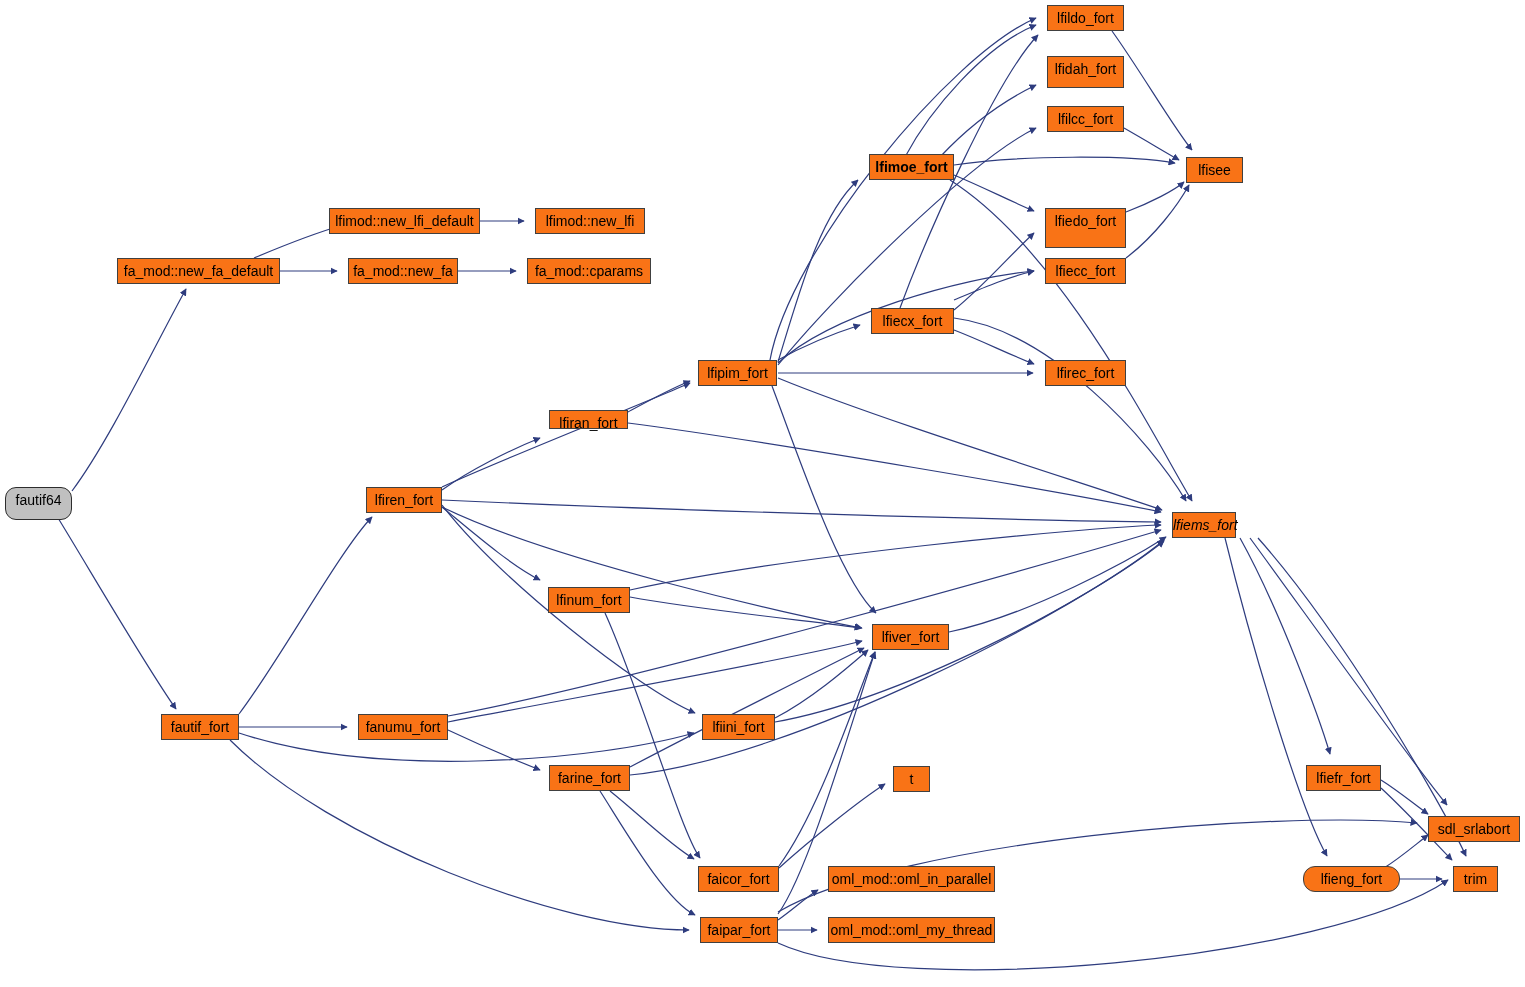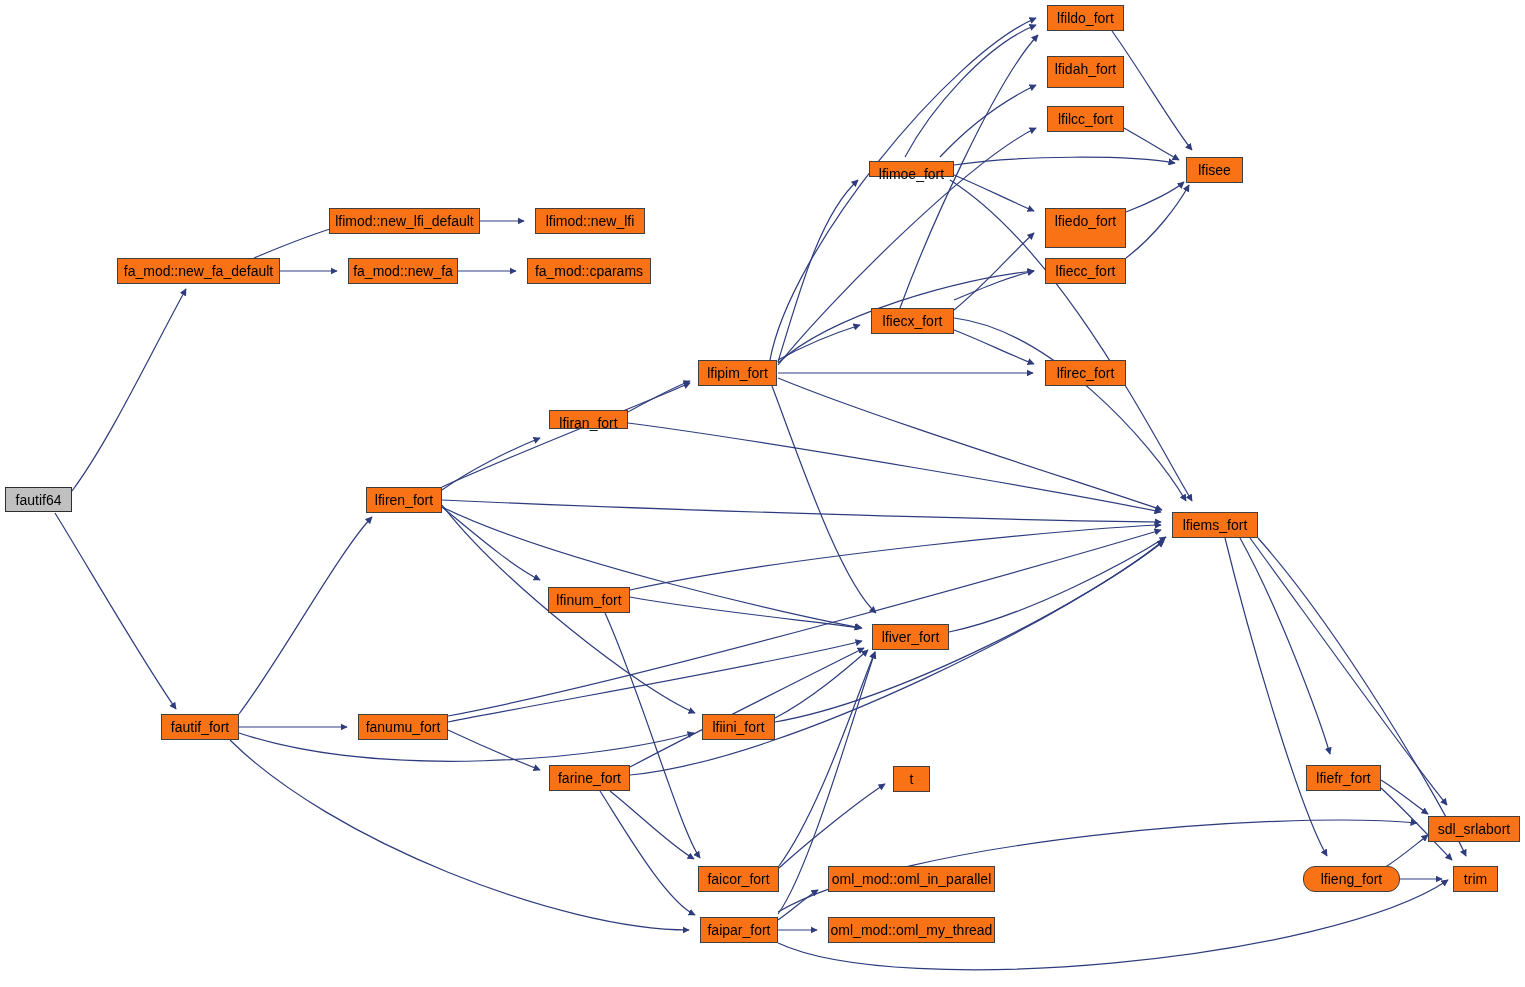--- a/index.html
+++ b/index.html
@@ -86,39 +86,39 @@
         <path d="M 1225,538 C 1250,640 1300,810 1327,856" fill="none" stroke="#2e3c7e" stroke-width="1.2" marker-end="url(#arrow)"></path>
         <path d="M 1250,538 C 1310,620 1410,760 1447,805" fill="none" stroke="#2e3c7e" stroke-width="1.2" marker-end="url(#arrow)"></path>
         <path d="M 1258,538 C 1340,630 1440,800 1466,856" fill="none" stroke="#2e3c7e" stroke-width="1.2" marker-end="url(#arrow)"></path>
         <path d="M 1381,780 C 1400,792 1415,805 1428,814" fill="none" stroke="#2e3c7e" stroke-width="1.2" marker-end="url(#arrow)"></path>
         <path d="M 1381,788 C 1410,815 1440,848 1452,860" fill="none" stroke="#2e3c7e" stroke-width="1.2" marker-end="url(#arrow)"></path>
         <path d="M 1384,868 C 1400,858 1415,845 1428,835" fill="none" stroke="#2e3c7e" stroke-width="1.2" marker-end="url(#arrow)"></path>
         <path d="M 1384,879 L 1442,879" fill="none" stroke="#2e3c7e" stroke-width="1.2" marker-end="url(#arrow)"></path>
       </g>
   </svg>
   <div id="node-layer">
-      <div class="node root" style="left: 5px; top: 487px; width: 67px; height: 25px;">fautif64</div>
+      <div class="node root" style="left: 5px; top: 487px; width: 67px; height: 33px; border-radius: 11px;">fautif64</div>
       <div class="node" style="left: 117px; top: 258px; width: 163px; height: 26px;">fa_mod::new_fa_default</div>
       <div class="node" style="left: 329px; top: 208px; width: 151px; height: 26px;">lfimod::new_lfi_default</div>
       <div class="node" style="left: 535px; top: 208px; width: 110px; height: 26px;">lfimod::new_lfi</div>
       <div class="node" style="left: 348px; top: 258px; width: 110px; height: 26px;">fa_mod::new_fa</div>
       <div class="node" style="left: 527px; top: 258px; width: 124px; height: 26px;">fa_mod::cparams</div>
       <div class="node" style="left: 1047px; top: 5px; width: 77px; height: 26px;">lfildo_fort</div>
       <div class="node" style="left: 1047px; top: 56px; width: 77px; height: 32px;">lfidah_fort</div>
       <div class="node" style="left: 1047px; top: 106px; width: 77px; height: 26px;">lfilcc_fort</div>
       <div class="node" style="left: 1186px; top: 157px; width: 57px; height: 26px;">lfisee</div>
-      <div class="node" style="left: 869px; top: 161px; width: 85px; height: 16px;">lfimoe_fort</div>
+      <div class="node" style="left: 869px; top: 154px; width: 85px; height: 26px; font-weight: bold;">lfimoe_fort</div>
       <div class="node" style="left: 1045px; top: 208px; width: 81px; height: 40px;">lfiedo_fort</div>
       <div class="node" style="left: 1045px; top: 258px; width: 81px; height: 26px;">lfiecc_fort</div>
       <div class="node" style="left: 871px; top: 308px; width: 83px; height: 26px;">lfiecx_fort</div>
       <div class="node" style="left: 1045px; top: 360px; width: 81px; height: 26px;">lfirec_fort</div>
       <div class="node" style="left: 698px; top: 360px; width: 79px; height: 26px;">lfipim_fort</div>
       <div class="node" style="left: 549px; top: 410px; width: 79px; height: 19px;">lfiran_fort</div>
       <div class="node" style="left: 366px; top: 487px; width: 76px; height: 26px;">lfiren_fort</div>
-      <div class="node" style="left: 1172px; top: 512px; width: 86px; height: 26px;">lfiems_fort</div>
+      <div class="node" style="left: 1172px; top: 512px; width: 64px; height: 26px; font-style: italic;">lfiems_fort</div>
       <div class="node" style="left: 548px; top: 587px; width: 82px; height: 26px;">lfinum_fort</div>
       <div class="node" style="left: 872px; top: 624px; width: 77px; height: 26px;">lfiver_fort</div>
       <div class="node" style="left: 161px; top: 714px; width: 78px; height: 26px;">fautif_fort</div>
       <div class="node" style="left: 358px; top: 714px; width: 90px; height: 26px;">fanumu_fort</div>
       <div class="node" style="left: 702px; top: 714px; width: 73px; height: 26px;">lfiini_fort</div>
       <div class="node" style="left: 549px; top: 765px; width: 81px; height: 26px;">farine_fort</div>
       <div class="node" style="left: 893px; top: 766px; width: 37px; height: 26px;">t</div>
       <div class="node" style="left: 1306px; top: 765px; width: 75px; height: 26px;">lfiefr_fort</div>
       <div class="node" style="left: 1428px; top: 816px; width: 92px; height: 26px;">sdl_srlabort</div>
       <div class="node" style="left: 698px; top: 866px; width: 81px; height: 26px;">faicor_fort</div>

